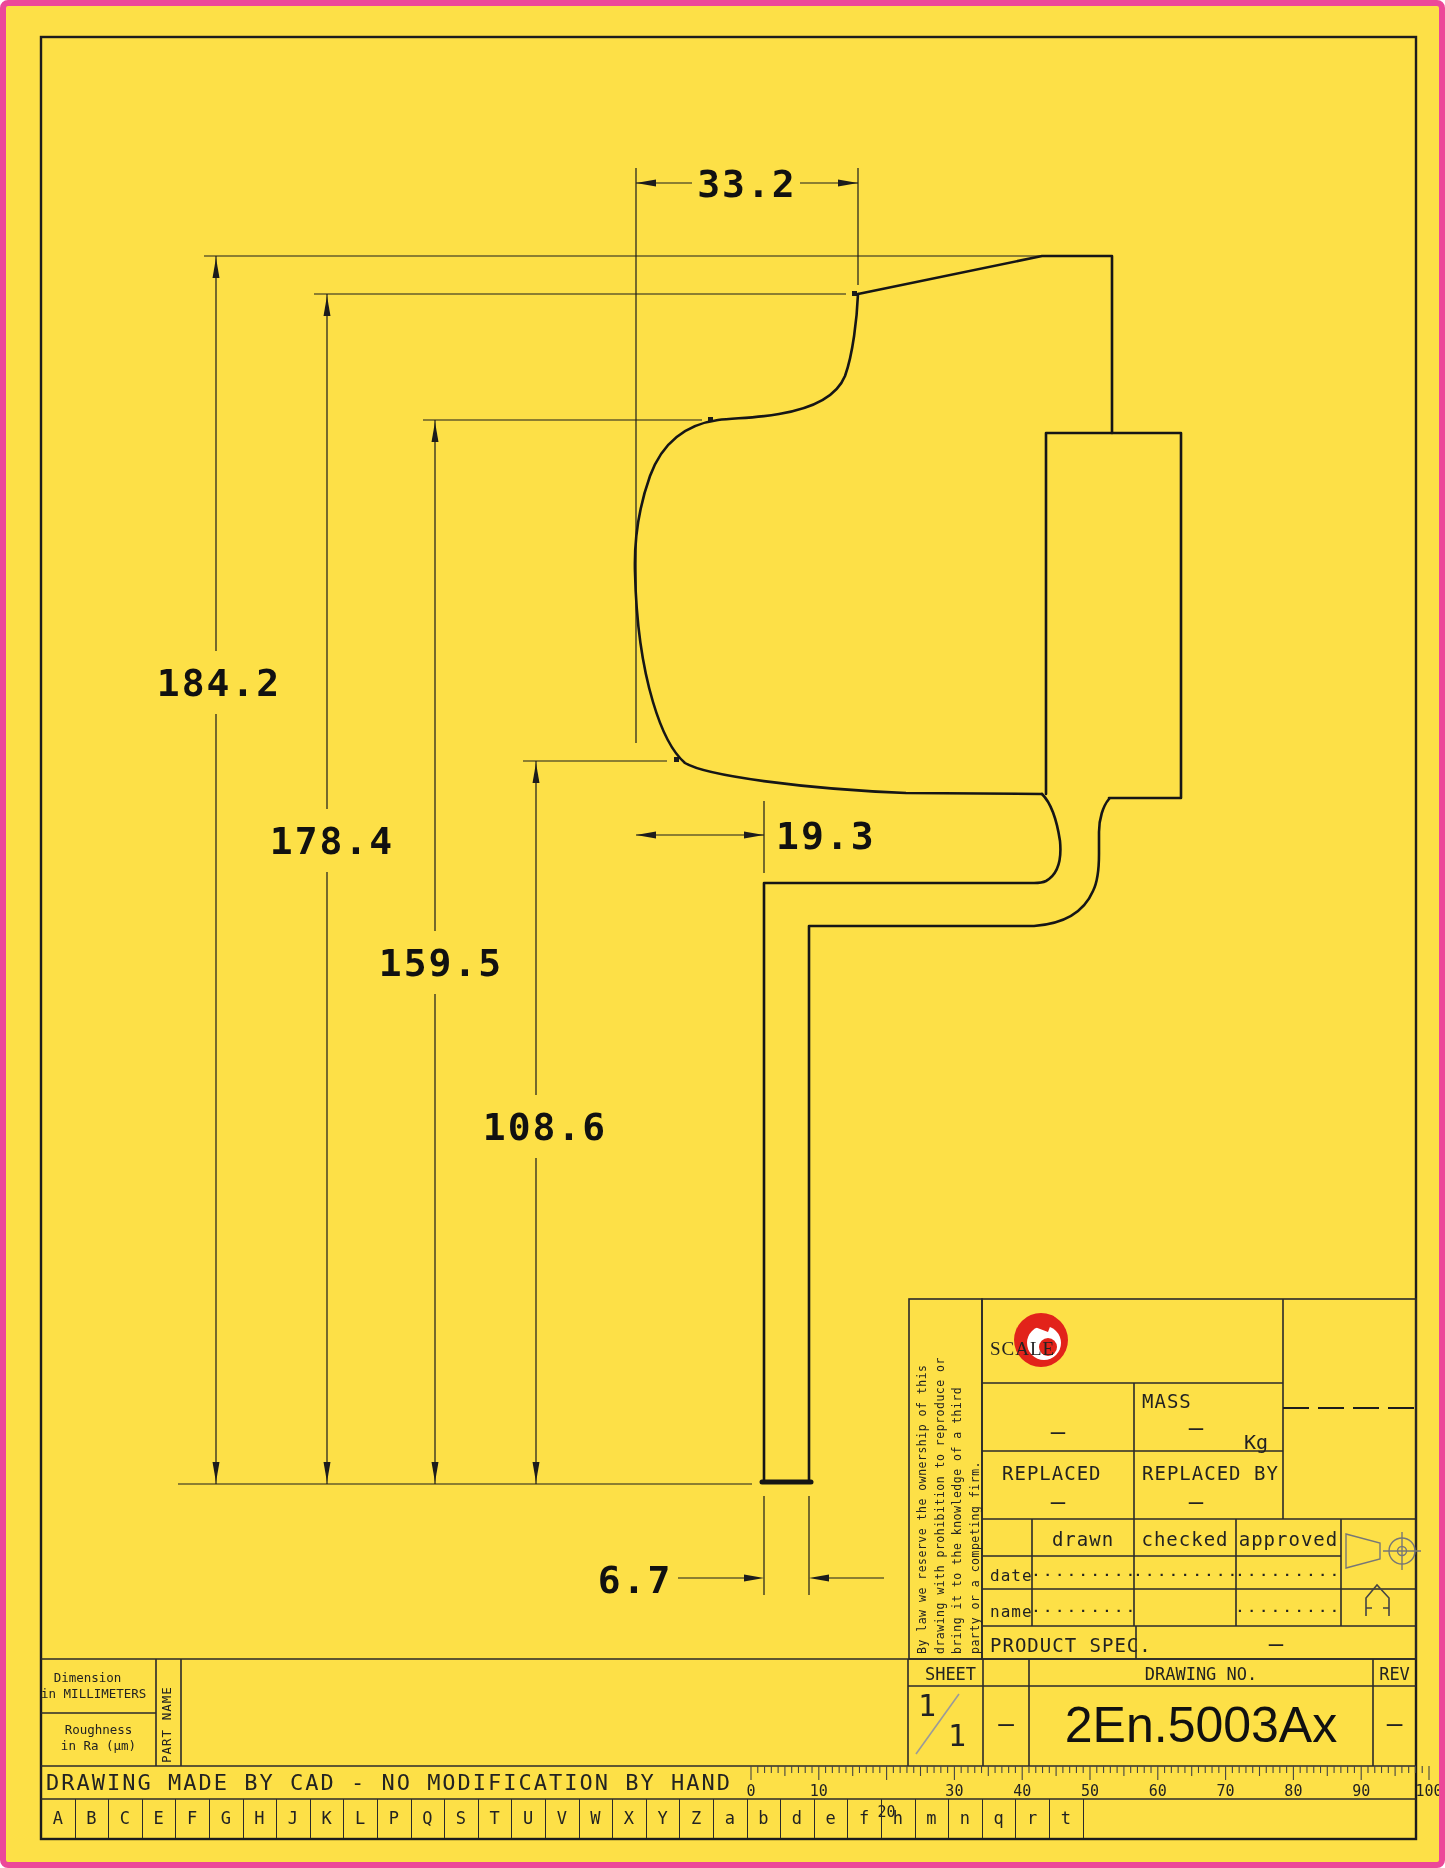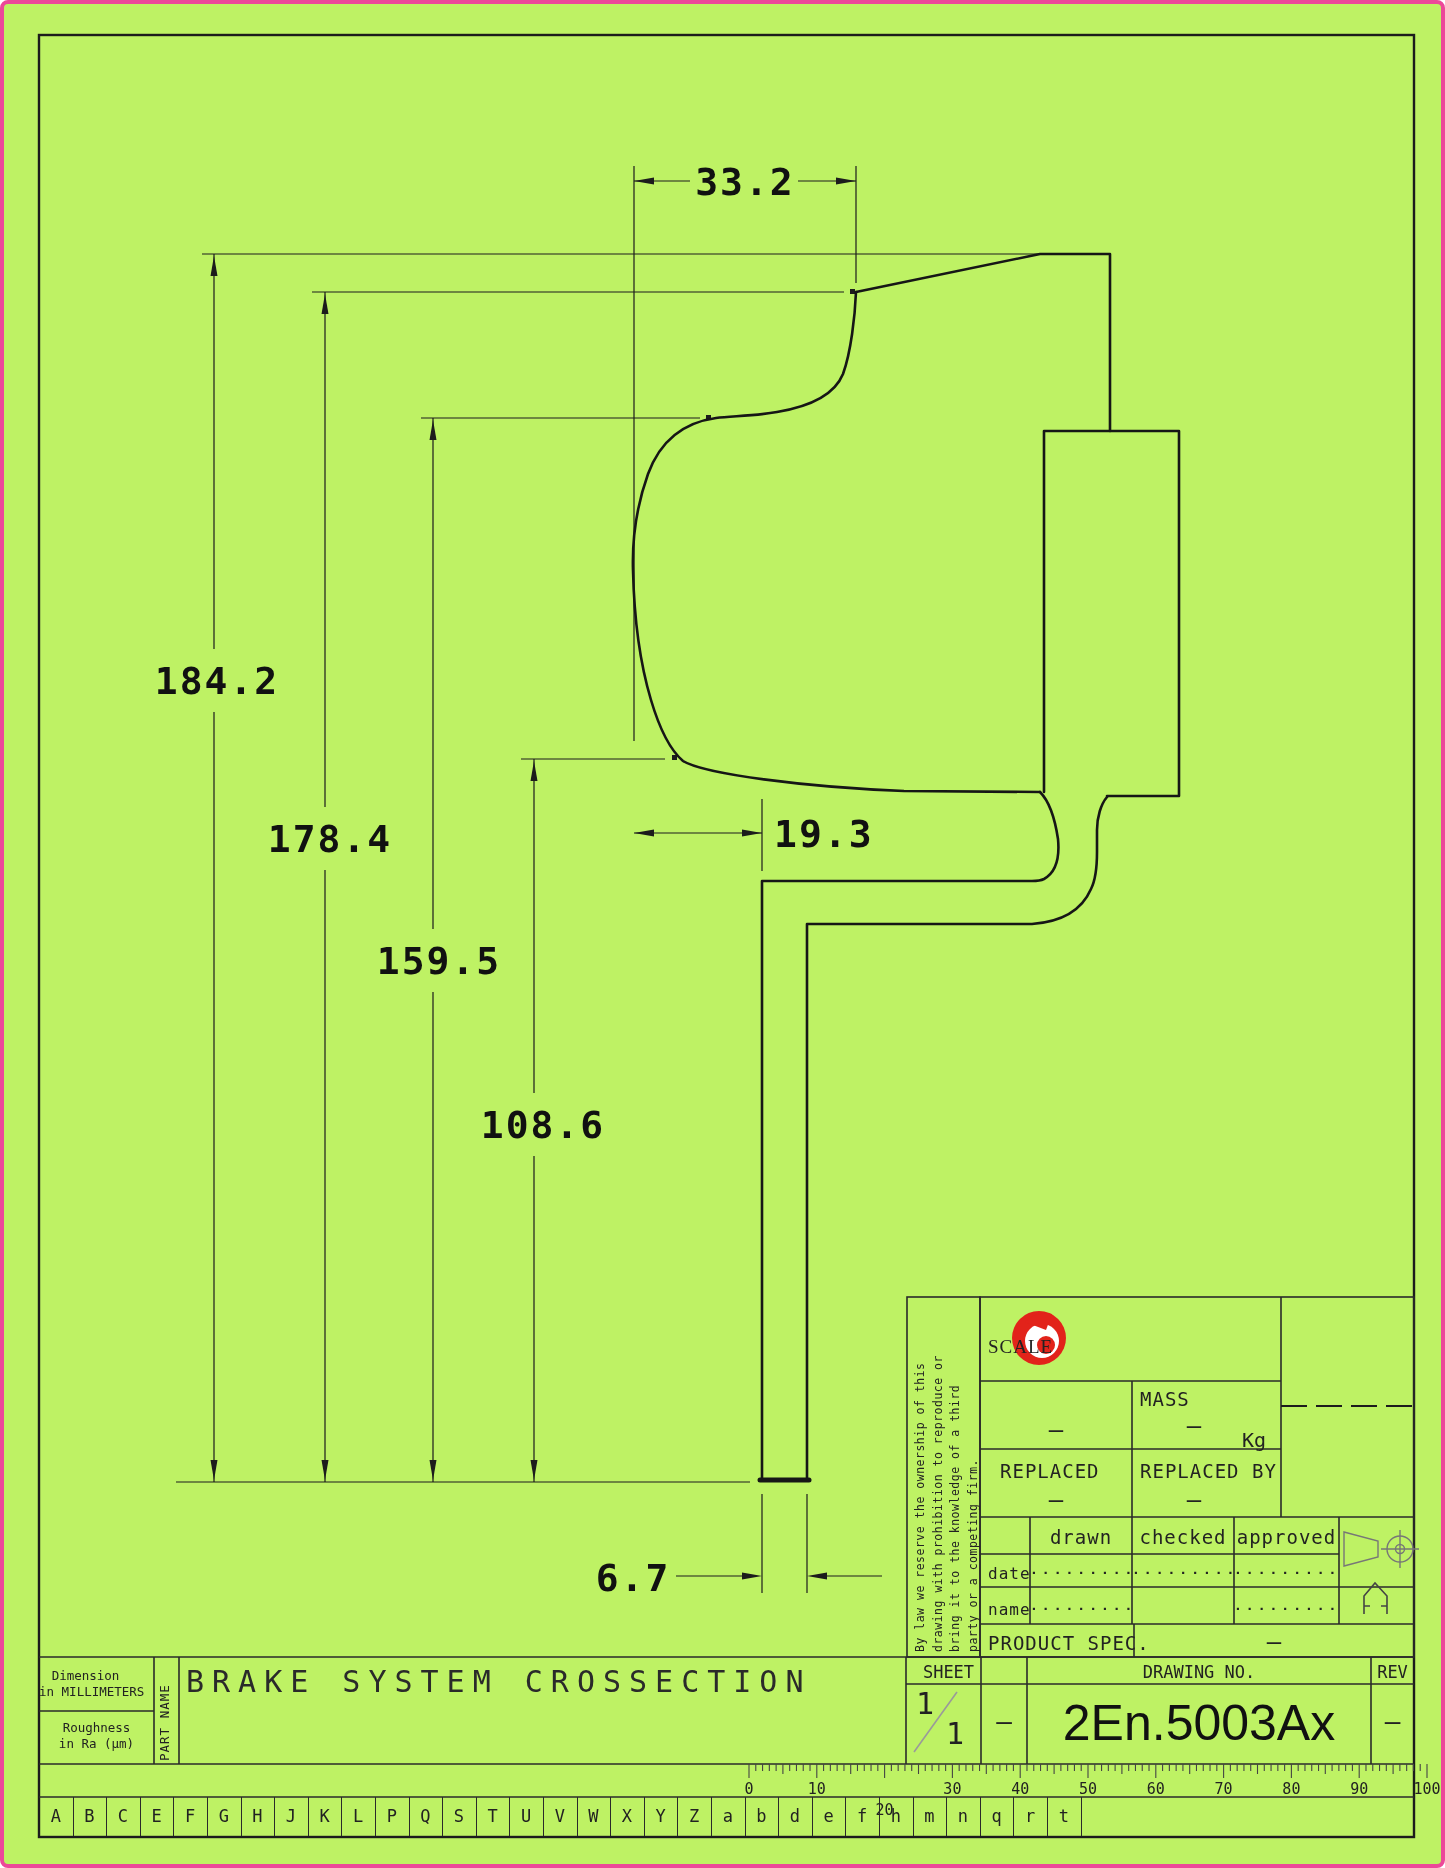--- a/index.html
+++ b/index.html
@@ -1,17 +1,17 @@
 <!DOCTYPE html>
 <html><head>
 <meta charset="utf-8">
 <style>
   html,body{margin:0;padding:0;background:#ffffff;}
-  .page{position:relative;width:1445px;height:1868px;background:#bef264;overflow:hidden;
-        border:4px solid #ec4899;border-radius:8px;box-sizing:border-box;
+  .page{position:relative;width:1445px;height:1868px;background:#fde047;overflow:hidden;
+        border:6px solid #ec4899;border-radius:8px;box-sizing:border-box;
         font-family:"DejaVu Sans Mono", monospace;color:#1c1c1c;}
   svg.draw{position:absolute;left:0;top:0;width:1445px;height:1868px;}
   .dimtext{font-family:"DejaVu Sans Mono",monospace;font-weight:bold;font-size:38px;letter-spacing:2px;fill:#111;}
   .abs{position:absolute;white-space:nowrap;}
   .cad{font-family:"DejaVu Sans Mono",monospace;color:#222;}
   .c19{font-size:19px;letter-spacing:1px;}
   .c16{font-size:16px;letter-spacing:1px;}
   .ctr{text-align:center;}
   .val{font-size:24px;}
   .brand{font-family:"Liberation Sans",sans-serif;font-weight:bold;font-size:54px;color:#e2231a;letter-spacing:-1px;}
@@ -297,21 +297,21 @@
 
   <div class="abs cad small2 ctr" style="left:35px;top:1664px;width:93px;">
     <div>Dimension</div>
     <div>in MILLIMETERS</div>
   </div>
   <div class="abs cad small2 ctr" style="left:35px;top:1716px;width:115px;">
     <div>Roughness</div>
     <div>in Ra (µm)</div>
   </div>
   <div class="abs rot cad" style="left:153px;top:1757px;width:102px;font-size:12.5px;letter-spacing:1px;">PART NAME</div>
-  <div class="abs cad bigtitle" style="left:182px;top:1660px;">BRAKE SYSTEM CROSSECTION</div>
+  <div class="abs cad" style="left:40px;top:1764px;font-size:22px;letter-spacing:2px;">DRAWING MADE BY CAD - NO MODIFICATION BY HAND</div>
 
   <div id="ruler-numbers">
       <div class="rnum cad" style="left: 745px;">0</div>
       <div class="rnum cad" style="left: 812.8px;">10</div>
       <div class="rnum cad" style="left: 880.6px; margin-top: 21px;">20</div>
       <div class="rnum cad" style="left: 948.4px;">30</div>
       <div class="rnum cad" style="left: 1016.2px;">40</div>
       <div class="rnum cad" style="left: 1084px;">50</div>
       <div class="rnum cad" style="left: 1151.8px;">60</div>
       <div class="rnum cad" style="left: 1219.6px;">70</div>

